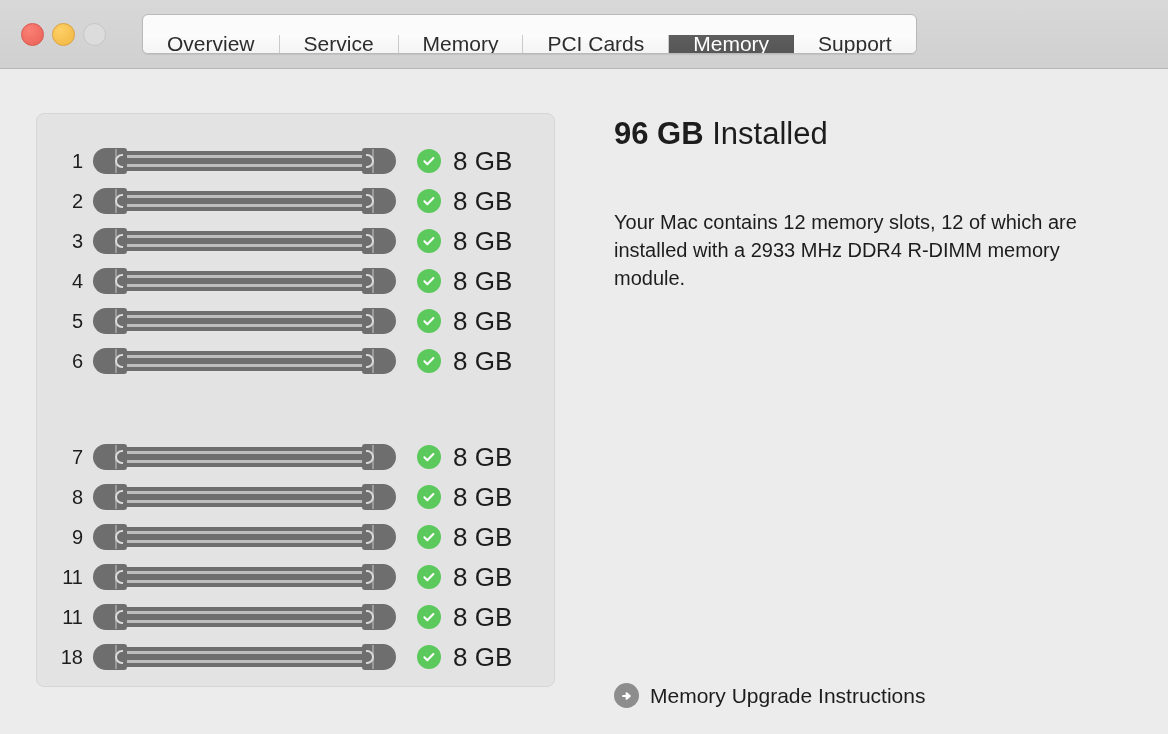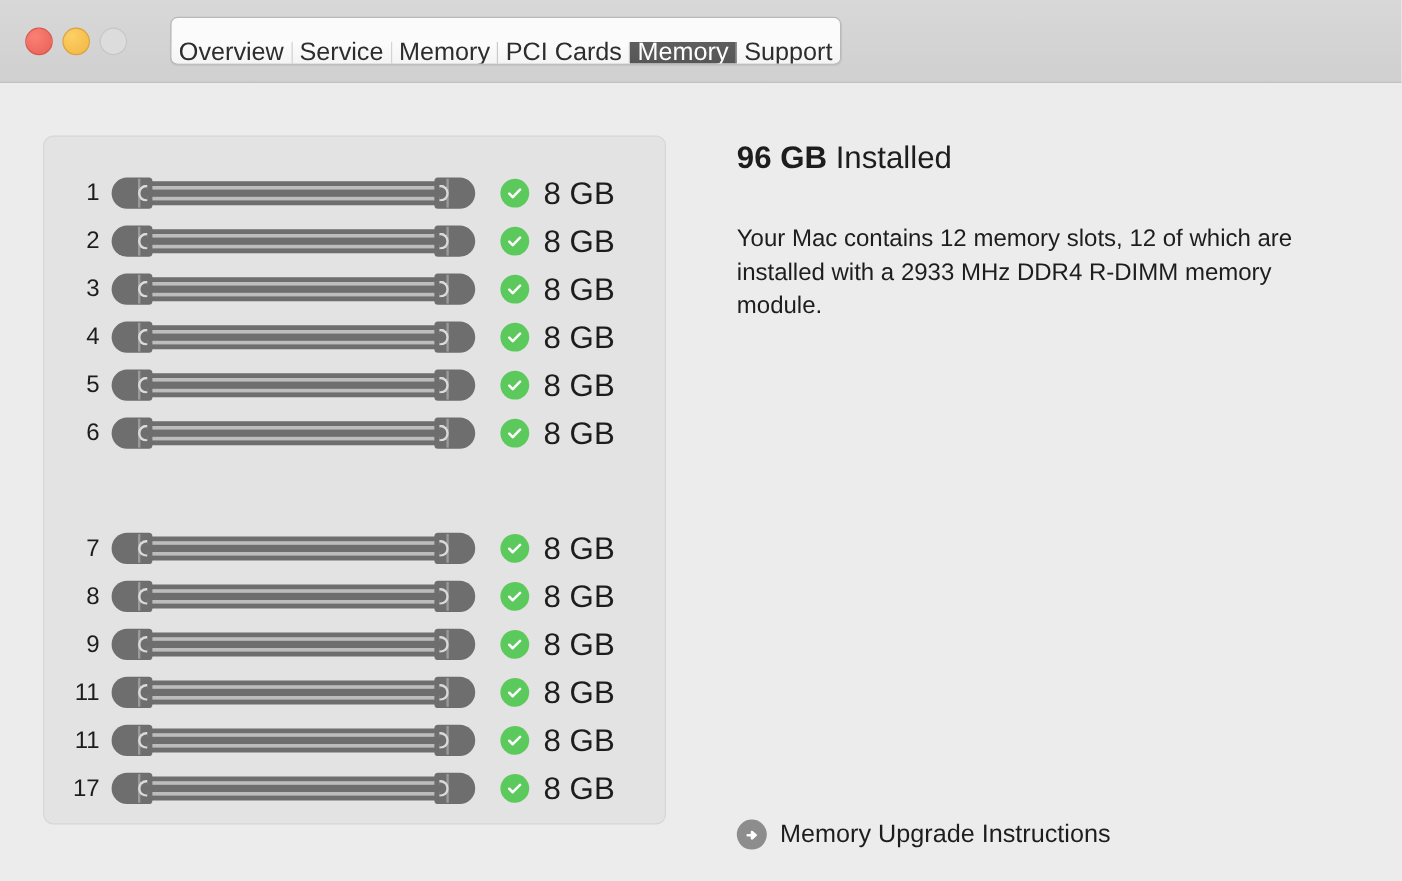--- a/index.html
+++ b/index.html
@@ -71,21 +71,21 @@
     overflow: hidden;
     border: 1px solid #b9b9b9;
     box-shadow: 0 1px 1px rgba(0,0,0,0.07);
     background: #fbfbfb;
   }
 
   .tab {
     display: flex;
     align-items: center;
     justify-content: center;
-    padding: 0 6px;
+    padding: 0 24px;
     font-size: 21px;
     color: #2d2d2d;
     background: linear-gradient(to bottom, #fcfcfc, #f4f4f4);
     border-right: 1px solid #cacaca;
     cursor: default;
     white-space: nowrap;
     margin-top: 20px;
   }
   .tab:last-child { border-right: none; }
 
@@ -224,23 +224,23 @@
 
   
   .info-panel {
     flex: 1 1 auto;
     padding-left: 59px;
     padding-top: 3px;
     position: relative;
   }
 
   .installed-heading {
-    font-size: 26px;
+    font-size: 31px;
     color: #1d1d1d;
-    margin-bottom: 38px;
+    margin-bottom: 56px;
   }
   .installed-heading .amount { font-weight: bold; }
 
   .info-description {
     font-size: 20px;
     line-height: 28px;
     color: #1d1d1d;
     max-width: 510px;
   }
 
@@ -552,21 +552,21 @@
           </div>
           <div class="status-badge">
             <svg width="16" height="16" viewBox="0 0 16 16">
                 <path d="M3.4 8.3 L6.3 11.2 L12.4 5" stroke="#ffffff" stroke-width="2.1" fill="none" stroke-linecap="round" stroke-linejoin="round"></path>
               </svg>
           </div>
           <div class="slot-size">8 GB</div>
         </div>
 
         <div class="slot-row">
-          <div class="slot-number">17</div>
+          <div class="slot-number">18</div>
           <div class="dimm">
             <div class="dimm-body"></div>
             <div class="dimm-rail"></div>
             <div class="dimm-rail lower"></div>
             <div class="dimm-cap left">
                 <div class="dimm-cap-notch"></div>
               </div>
             <div class="dimm-cap right">
                 <div class="dimm-cap-notch"></div>
               </div>

